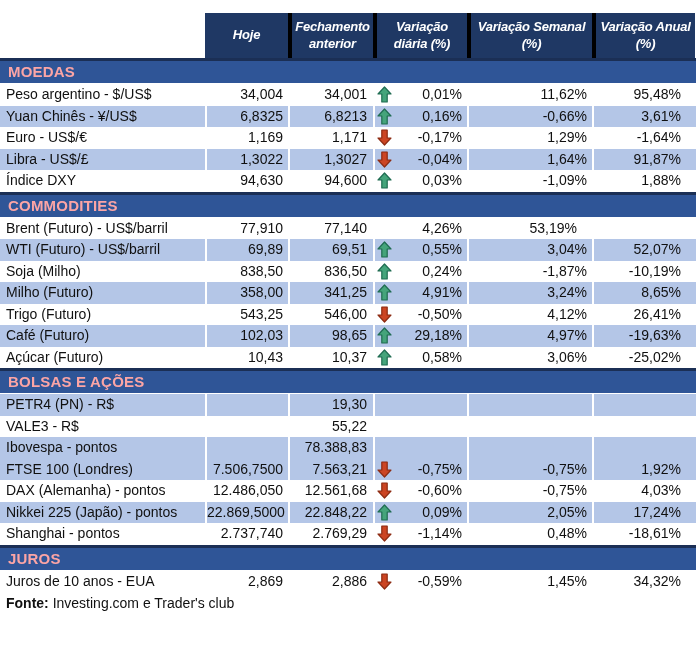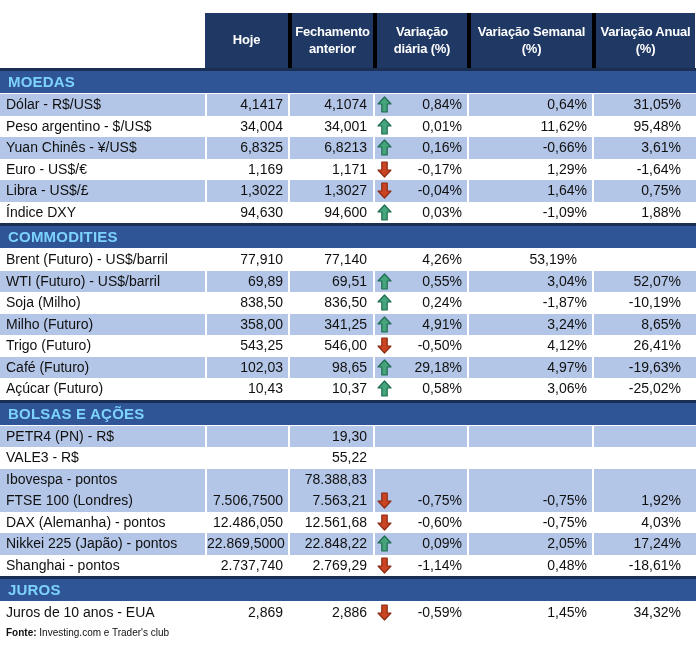--- a/index.html
+++ b/index.html
@@ -18,38 +18,39 @@
     font-family:"Liberation Sans", sans-serif;
     color:var(--text);
   }
   .wrap{width:696px; padding-top:13px;}
 
   
   .col-headers{
     margin-left:205px;
     display:grid;
     grid-template-columns:83px 85px 94px 125px 103px;
-    height:55px;
+    height:45px;
+    font-style:italic;
   }
   .hcell{
     background:var(--header-bg);
     color:#fff; font-weight:bold;
     font-size:13px; letter-spacing:-0.2px; line-height:1.3;
     display:flex; align-items:center; justify-content:center;
     text-align:center; padding:0 2px;
   }
   .hcell + .hcell{border-left:4px solid #000000;}
 
   
   .section-bar{
     width:696px; height:26px;
     background:var(--section-bg);
     border-top:3px solid var(--section-border);
     border-bottom:1px solid #fff;
-    color:#7dd3fc; font-weight:bold; font-size:15px;
+    color:#fca5a5; font-weight:bold; font-size:15px;
     line-height:22px; padding-left:8px;
     letter-spacing:0.2px;
   }
 
   
   .row{
     display:grid;
     grid-template-columns:205px 83px 85px 94px 125px 104px;
     height:21.5px;
   }
@@ -63,51 +64,36 @@
   .c-num{text-align:right;}
   .c-hoje{padding-right:5px;}
   .c-fech{padding-right:6px;}
   .c-dia{display:flex; align-items:center;}
   .arrow-box{width:21px; display:flex; align-items:center; padding-left:2px;}
   .dia-val{flex:1; text-align:right; padding-right:5px; font-size:14px;}
   .c-sem{padding-right:5px;}
   .c-anu{padding-right:15px;}
 
   
-  .footer{padding:3px 0 0 6px; font-size:10px;}
+  .footer{padding:3px 0 0 6px; font-size:14px;}
   .footer b{font-weight:bold;}
 </style>
 </head>
 <body>
 
 <div class="wrap">
   <div class="col-headers">
       <div class="hcell">Hoje</div>
       <div class="hcell">Fechamento anterior</div>
       <div class="hcell">Variação diária (%)</div>
       <div class="hcell">Variação Semanal (%)</div>
       <div class="hcell">Variação Anual (%)</div>
     </div>
   <div>
       <div class="section-bar">MOEDAS</div>
-      <div class="row shaded">
-        <div class="cell c-label">Dólar - R$/US$</div>
-        <div class="cell c-num c-hoje">4,1417</div>
-        <div class="cell c-num c-fech">4,1074</div>
-        <div class="cell c-dia">
-          <span class="arrow-box">
-            <svg width="15" height="17" viewBox="0 0 15 17">
-              <path d="M7.5 1 L14 8 H10.2 V16 H4.8 V8 H1 Z" fill="#45A47B" stroke="var(--up-stroke)" stroke-width="1.2" stroke-linejoin="round"></path>
-            </svg>
-          </span>
-          <span class="dia-val">0,84%</span>
-        </div>
-        <div class="cell c-num c-sem">0,64%</div>
-        <div class="cell c-num c-anu">31,05%</div>
-      </div>
       <div class="row">
         <div class="cell c-label">Peso argentino - $/US$</div>
         <div class="cell c-num c-hoje">34,004</div>
         <div class="cell c-num c-fech">34,001</div>
         <div class="cell c-dia">
           <span class="arrow-box">
             <svg width="15" height="17" viewBox="0 0 15 17">
               <path d="M7.5 1 L14 8 H10.2 V16 H4.8 V8 H1 Z" fill="#45A47B" stroke="var(--up-stroke)" stroke-width="1.2" stroke-linejoin="round"></path>
             </svg>
           </span>
@@ -152,21 +138,21 @@
         <div class="cell c-num c-fech">1,3027</div>
         <div class="cell c-dia">
           <span class="arrow-box">
             <svg width="15" height="17" viewBox="0 0 15 17">
               <path d="M7.5 16 L1 9 H4.8 V1 H10.2 V9 H14 Z" fill="#CC4523" stroke="var(--down-stroke)" stroke-width="1.2" stroke-linejoin="round"></path>
             </svg>
           </span>
           <span class="dia-val">-0,04%</span>
         </div>
         <div class="cell c-num c-sem">1,64%</div>
-        <div class="cell c-num c-anu">0,75%</div>
+        <div class="cell c-num c-anu">91,87%</div>
       </div>
       <div class="row">
         <div class="cell c-label">Índice DXY</div>
         <div class="cell c-num c-hoje">94,630</div>
         <div class="cell c-num c-fech">94,600</div>
         <div class="cell c-dia">
           <span class="arrow-box">
             <svg width="15" height="17" viewBox="0 0 15 17">
               <path d="M7.5 1 L14 8 H10.2 V16 H4.8 V8 H1 Z" fill="#45A47B" stroke="var(--up-stroke)" stroke-width="1.2" stroke-linejoin="round"></path>
             </svg>

